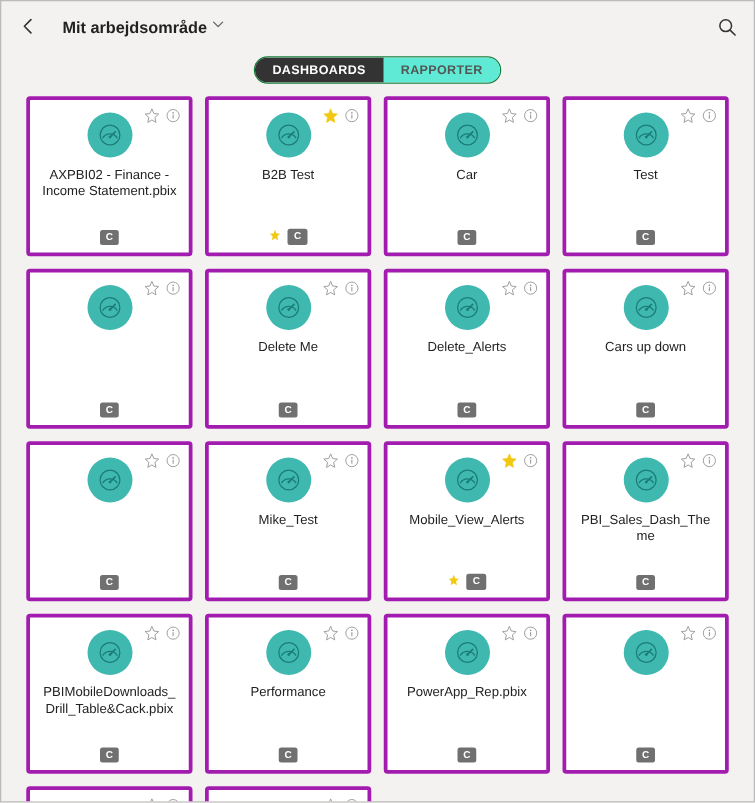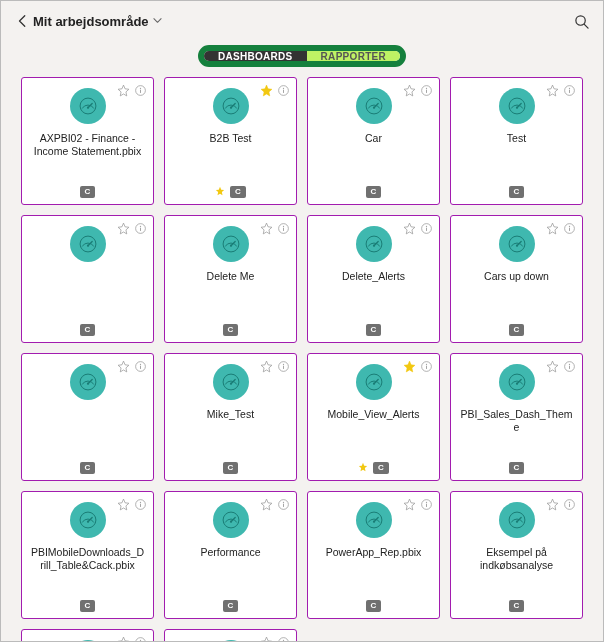--- a/index.html
+++ b/index.html
@@ -19,21 +19,21 @@
     }
     .back-btn {
       width: 20px; height: 20px;
       display: flex; align-items: center; justify-content: center;
       cursor: pointer;
       color: #333;
     }
     .workspace-title {
       font-size: 13px;
       font-weight: 600;
-      margin-left: 0;
+      margin-left: 17px;
       color: #222;
       display: flex;
       align-items: center;
       cursor: pointer;
     }
     .workspace-title .chev {
       margin-left: 4px;
       font-size: 10px;
       color: #666;
     }
@@ -44,49 +44,49 @@
       cursor: pointer;
       color: #333;
     }
     .tabs {
       display: flex;
       justify-content: center;
       padding: 4px 0 10px;
     }
     .tab-group {
       display: flex;
-      border: 6px solid #15803d;
+      border: 1px solid #15803d;
       border-radius: 14px;
       overflow: hidden;
       height: 22px;
     }
     .tab {
       padding: 0 14px;
       font-size: 10px;
       font-weight: 600;
       letter-spacing: 0.3px;
       display: flex;
       align-items: center;
       cursor: pointer;
       color: #555;
-      background: #bef264;
+      background: #5eead4;
     }
     .tab.active {
       background: #333;
       color: #fff;
     }
     .grid {
       display: grid;
       grid-template-columns: repeat(4, 1fr);
       gap: 10px;
       padding: 0 20px 20px;
     }
     .tile {
       background: #fff;
-      border: 1px solid #a21caf;
+      border: 3px solid #a21caf;
       border-radius: 3px;
       height: 128px;
       position: relative;
       display: flex;
       flex-direction: column;
       align-items: center;
       padding: 8px 6px 6px;
       cursor: pointer;
     }
     .tile-top-icons {
@@ -623,21 +623,20 @@
         </span>
       </div>
       <div class="dash-icon">
         <svg viewBox="0 0 24 24">
           <circle cx="12" cy="12" r="9.5" fill="none" stroke="#1a7d76" stroke-width="1.2"></circle>
           <path d="M5 15 A8 8 0 0 1 19 15" fill="none" stroke="#1a7d76" stroke-width="1.2"></path>
           <line x1="12" y1="14" x2="17" y2="9" stroke="#1a7d76" stroke-width="1.6" stroke-linecap="round"></line>
           <circle cx="12" cy="14" r="1.3" fill="#1a7d76"></circle>
         </svg>
       </div>
-      <div class="tile-title">Eksempel på indkøbsanalyse</div>
       <div class="tile-bottom">
         <span class="c-badge">C</span>
       </div>
     </div>
     <div class="tile">
       <div class="tile-top-icons">
         <span class="star-icon">
           <svg viewBox="0 0 24 24" width="13" height="13">
             <path d="M12 2l2.9 6.9L22 9.7l-5.5 4.9L18 22l-6-3.6L6 22l1.5-7.4L2 9.7l7.1-.8L12 2z" fill="none" stroke="currentColor" stroke-width="1.4" stroke-linejoin="round"></path>
           </svg>

